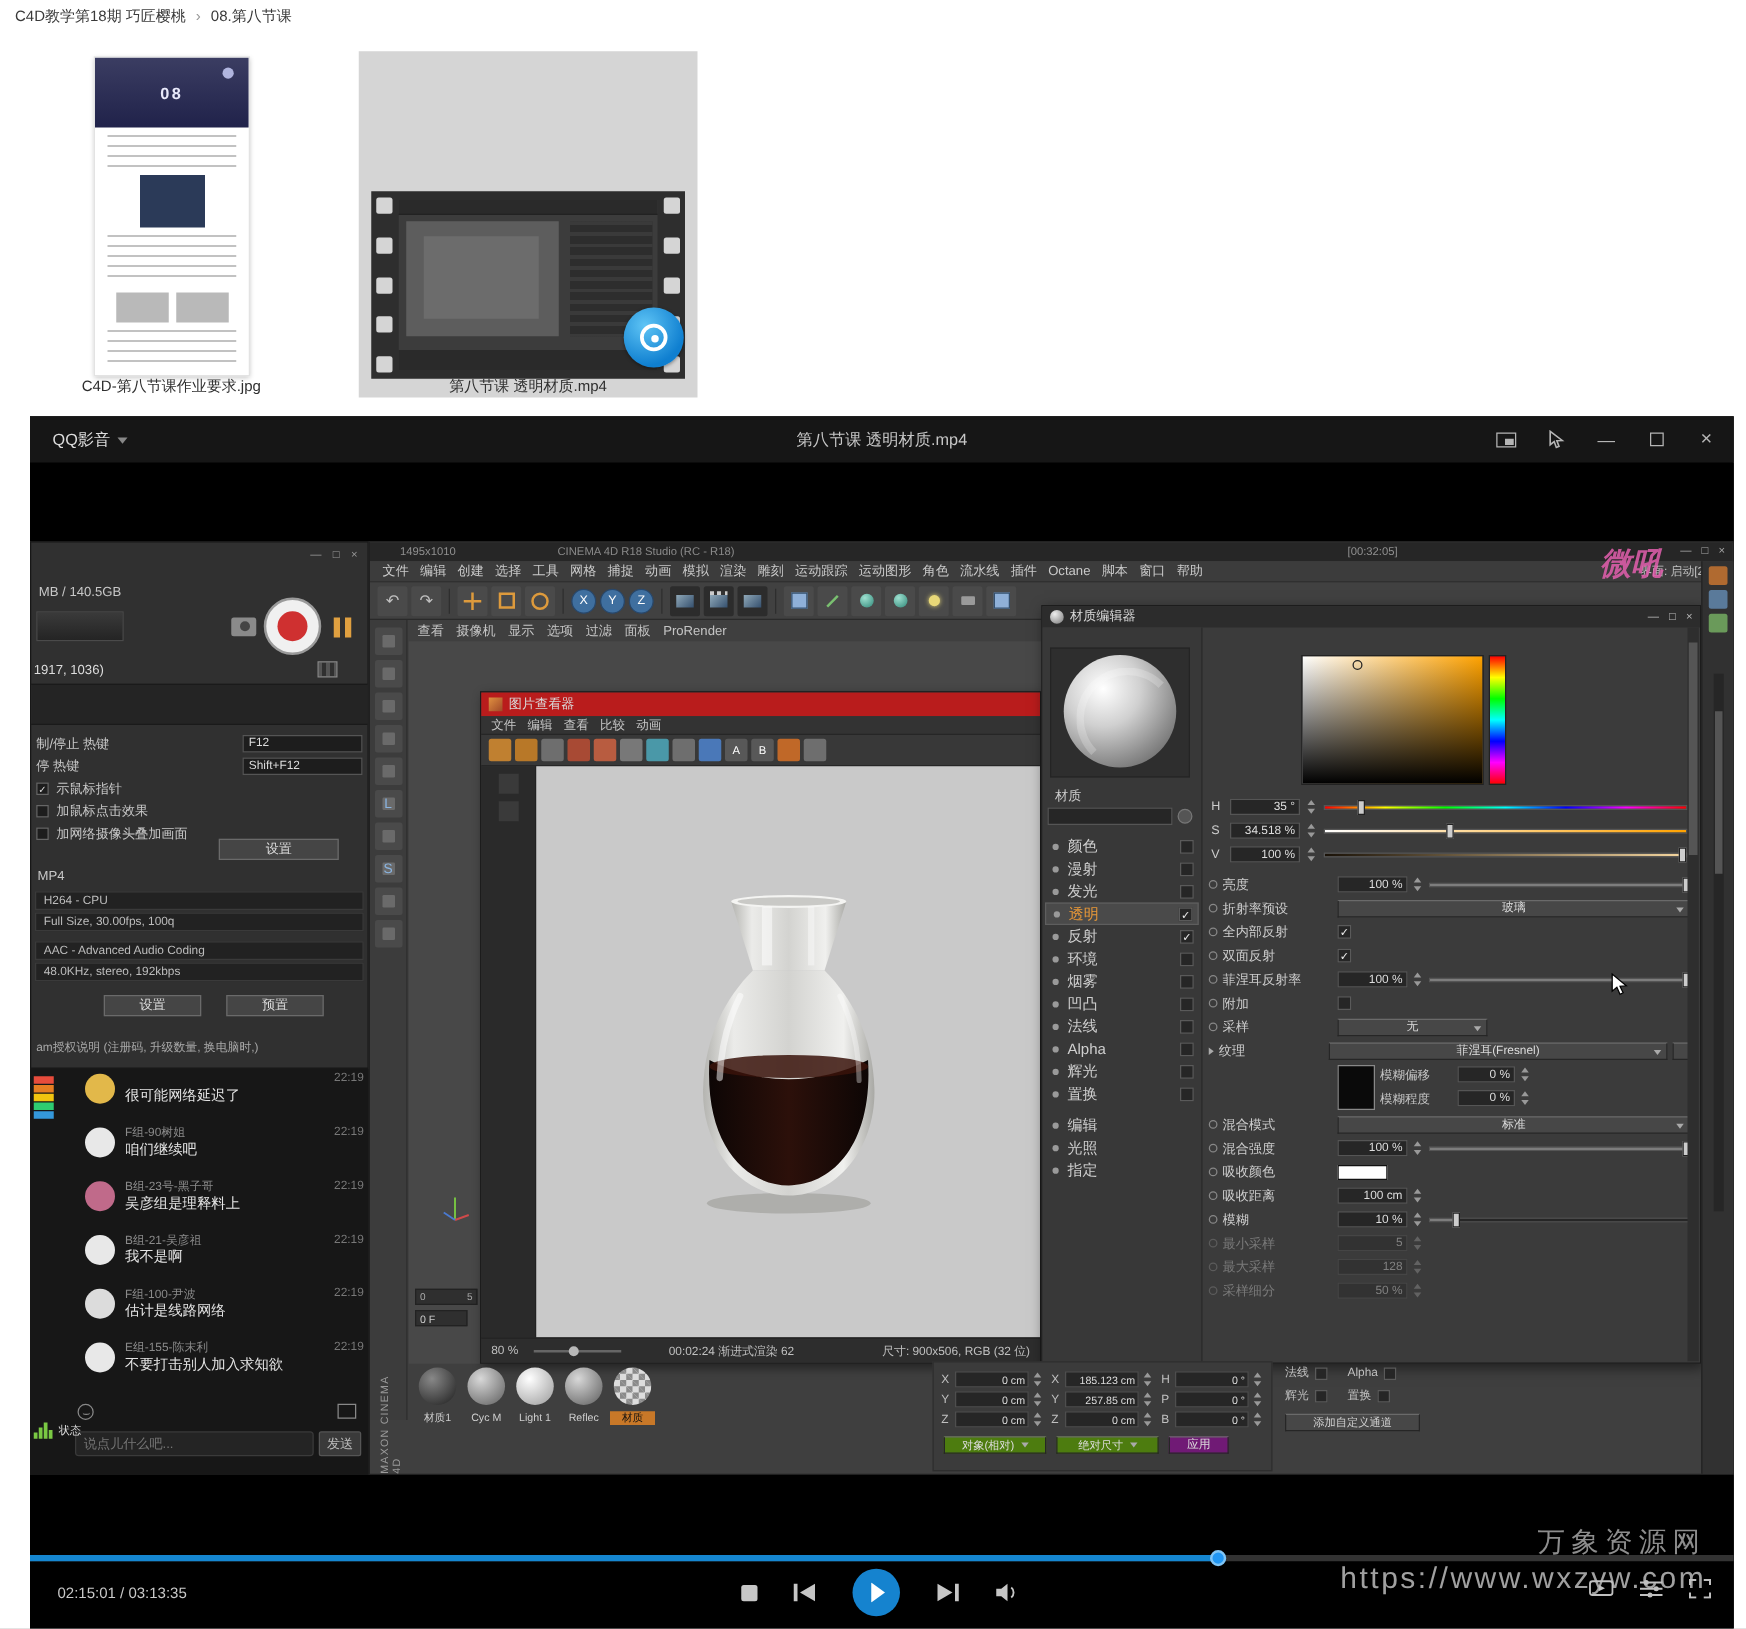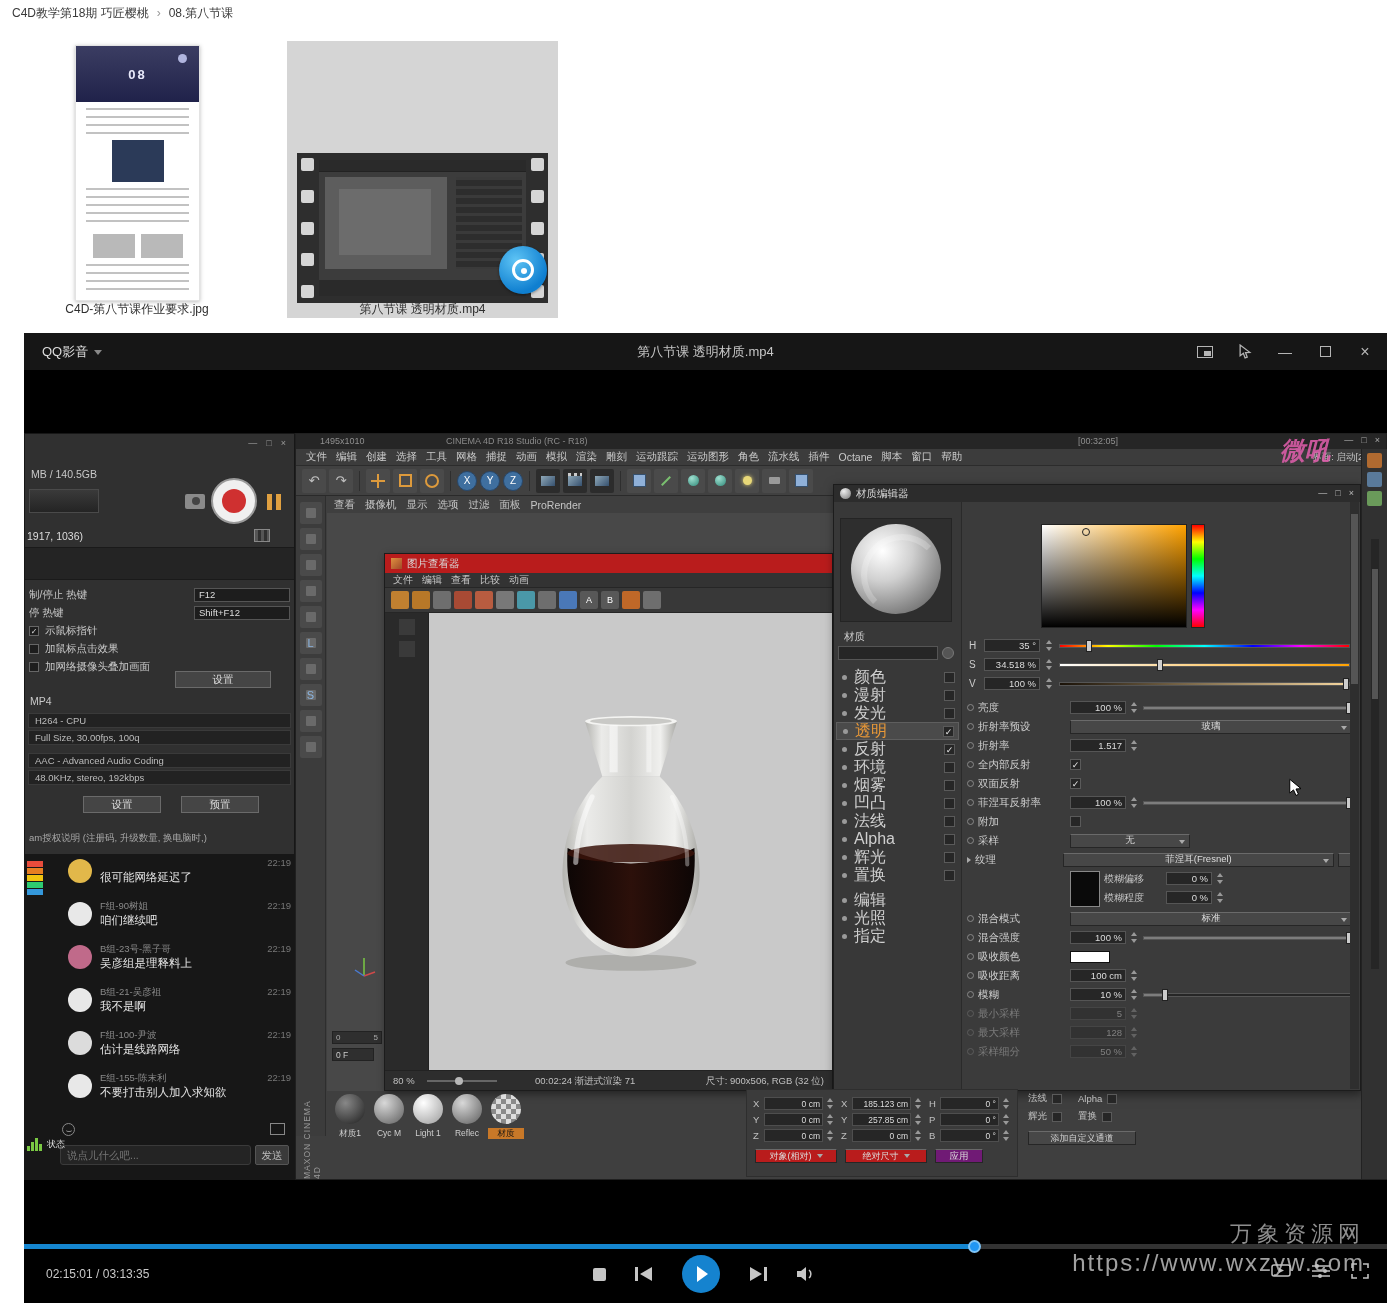--- a/index.html
+++ b/index.html
@@ -166,21 +166,21 @@
 .swell{position:absolute;left:6px;top:16px;width:112px;height:104px;background:#2e2e2e;border:1px solid #242424}
 .msphere-big{position:absolute;left:17px;top:22px;width:90px;height:90px;border-radius:50%;background:radial-gradient(circle at 35% 30%,#ffffff,#d0d0d0 35%,#8d8d8d 68%,#4f4f4f)}
 .msphere-big::after{content:"";position:absolute;left:10px;top:10px;width:70px;height:70px;border-radius:50%;border:6px solid rgba(255,255,255,.22);border-bottom-color:transparent;border-right-color:transparent}
 .matlab{position:absolute;left:10px;top:128px}
 .mname-row{position:absolute;left:4px;top:144px;display:flex;gap:4px;align-items:center}
 .mname-in{width:100px;height:14px;background:#262626;border:1px solid #555}
 .eyedrop{width:12px;height:12px;border-radius:50%;background:#555;border:1px solid #777}
 .channels{position:absolute;left:2px;top:166px;right:2px}
 .chrow{display:flex;align-items:center;height:18px;padding-left:6px}
 .chrow .cdot{width:5px;height:5px;border-radius:50%;background:#9a9a9a;margin-right:7px}
-.chrow .clab{flex:1;font-size:16px;color:#cfcfcf}
+.chrow .clab{flex:1;font-size:12px;color:#cfcfcf}
 .cbox{width:11px;height:11px;background:#262626;border:1px solid #5a5a5a;color:#e8e8e8;font-size:9px;line-height:10px;text-align:center;margin-right:4px}
 .cbox.sm{width:10px;height:10px;line-height:9px}
 .chrow.active{background:#4a4a4a;border:1px solid #5e5e5e}
 .chrow.active .clab{color:#e89838}
 .chrow.gap{margin-top:7px}
 .me-right{position:absolute;left:129px;top:17px;right:0;bottom:0}
 .svbox{position:absolute;left:78px;top:22px;width:146px;height:104px;background:linear-gradient(to top,#000,rgba(0,0,0,0)),linear-gradient(to right,#fff,#ffa200);border:1px solid #222}
 .svmark{position:absolute;left:28%;top:3px;width:8px;height:8px;border:1.5px solid #222;border-radius:50%}
 .huestrip{position:absolute;left:228px;top:22px;width:14px;height:104px;border:1px solid #222;background:linear-gradient(to bottom,#f00,#ff0,#0f0,#0ff,#00f,#f0f,#f00)}
 .hsv{position:absolute;left:6px;top:134px;right:10px}
@@ -227,21 +227,21 @@
 .mat.m-checker .msp{background-color:#ddd;background-image:linear-gradient(45deg,#8a8a8a 25%,transparent 25%,transparent 75%,#8a8a8a 75%),linear-gradient(45deg,#8a8a8a 25%,#ddd 25%,#ddd 75%,#8a8a8a 75%);background-size:10px 10px;background-position:0 0,5px 5px}
 .mlabel2{display:block;font-size:8.5px;color:#cfcfcf;height:11px;line-height:11px}
 .mat.active .mlabel2{background:#c87828;color:#111}
 .coordp{position:absolute;left:450px;top:655px;width:272px;height:88px;background:#3b3b3b;border:1px solid #2e2e2e;padding:5px 6px}
 .cgrid{display:flex;gap:6px}
 .ccol{flex:1}
 .crow2{display:flex;align-items:center;height:16px;gap:3px}
 .cax{width:8px;font-size:9.5px;color:#c0c0c0}
 .cin{flex:1;height:13px;background:#262626;border:1px solid #4e4e4e;color:#ddd;font-size:8.5px;text-align:right;padding:0 2px;line-height:12px;white-space:nowrap;overflow:hidden}
 .cbot{display:flex;gap:8px;margin-top:6px;padding:0 2px}
-.cdd{width:82px;height:14px;background:#b91c1c;border:1px solid #262626;border-top-color:#6a6a6a;color:#ddd;font-size:9px;display:flex;align-items:center;justify-content:center;gap:5px}
+.cdd{width:82px;height:14px;background:#4d7c0f;border:1px solid #262626;border-top-color:#6a6a6a;color:#ddd;font-size:9px;display:flex;align-items:center;justify-content:center;gap:5px}
 .capply{width:48px;height:14px;background:#701a75;border:1px solid #262626;border-top-color:#6a6a6a;color:#ddd;font-size:9.5px;text-align:center;line-height:12px}
 .togglewrap{position:absolute;left:732px;top:658px;width:140px}
 .toggles{display:flex;flex-wrap:wrap;gap:5px 12px}
 .titem{display:flex;align-items:center;gap:5px}
 .tlabel{font-size:9.5px;color:#c0c0c0}
 .addbtn{margin-top:8px;width:108px;height:14px;background:#474747;border:1px solid #262626;border-top-color:#6a6a6a;color:#d0d0d0;font-size:9px;text-align:center;line-height:12px}
 .rightstrip{position:absolute;left:1065px;top:15px;width:26px;bottom:0;background:#313131;border-left:1px solid #222}
 .rightstrip .rt{display:block;width:15px;height:15px;margin:4px auto 0;border-radius:2px}
 .rsbar{position:absolute;left:9px;top:90px;width:8px;height:430px;background:#262626}
 .rsbar i{position:absolute;left:1px;top:30px;width:6px;height:130px;background:#555}
@@ -653,21 +653,21 @@
               <path d="M140,82 C150,102 155,126 155,148" stroke="#fff" stroke-width="4" fill="none" opacity="0.35" stroke-linecap="round"></path>
               <rect x="79" y="12" width="8" height="46" fill="#fff" opacity="0.5"></rect>
               <rect x="115" y="12" width="5" height="46" fill="#fff" opacity="0.4"></rect>
             </svg>
           </div>
           <div class="pv-status">
             <span class="zl">80 %</span>
             <span class="pv-zoomsl">
                 <i></i>
               </span>
-            <span class="st">00:02:24 渐进式渲染 71</span>
+            <span class="st">00:02:24 渐进式渲染 62</span>
             <span class="sz">尺寸: 900x506, RGB (32 位)</span>
           </div>
         </div>
 
         <div class="me">
           <div class="me-title">
             <span class="meico"></span>
             <span class="met">材质编辑器</span>
             <span class="wb">
                 <span>—</span>
@@ -807,26 +807,20 @@
                     <b style="left:99%"></b>
                   </div>
               </div>
               <div class="prow">
                 <i class="pdot"></i>
                   <span class="plabel">折射率预设</span>
                 <div class="dd">
                     <span>玻璃</span>
                     <i class="dda"></i>
                   </div>
-              </div>
-              <div class="prow">
-                <i class="pdot"></i>
-                  <span class="plabel">折射率</span>
-                <span class="vbox">1.517</span>
-                  <span class="step"></span>
               </div>
               <div class="prow">
                 <i class="pdot"></i>
                   <span class="plabel">全内部反射</span>
                 <span class="cbox">✓</span>
               </div>
               <div class="prow">
                 <i class="pdot"></i>
                   <span class="plabel">双面反射</span>
                 <span class="cbox">✓</span>

